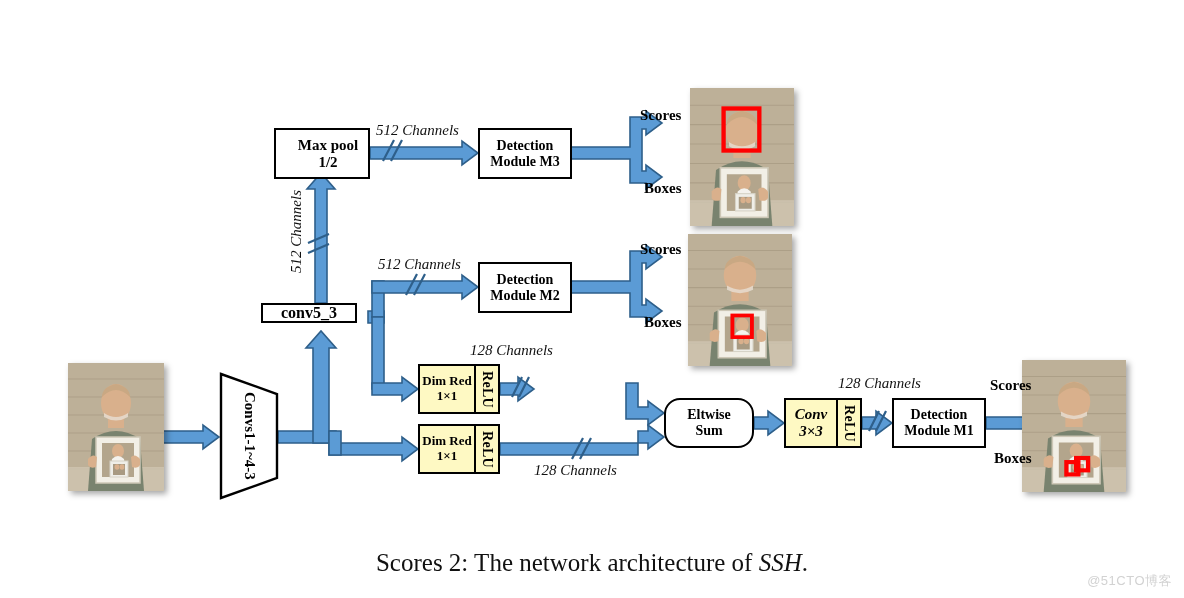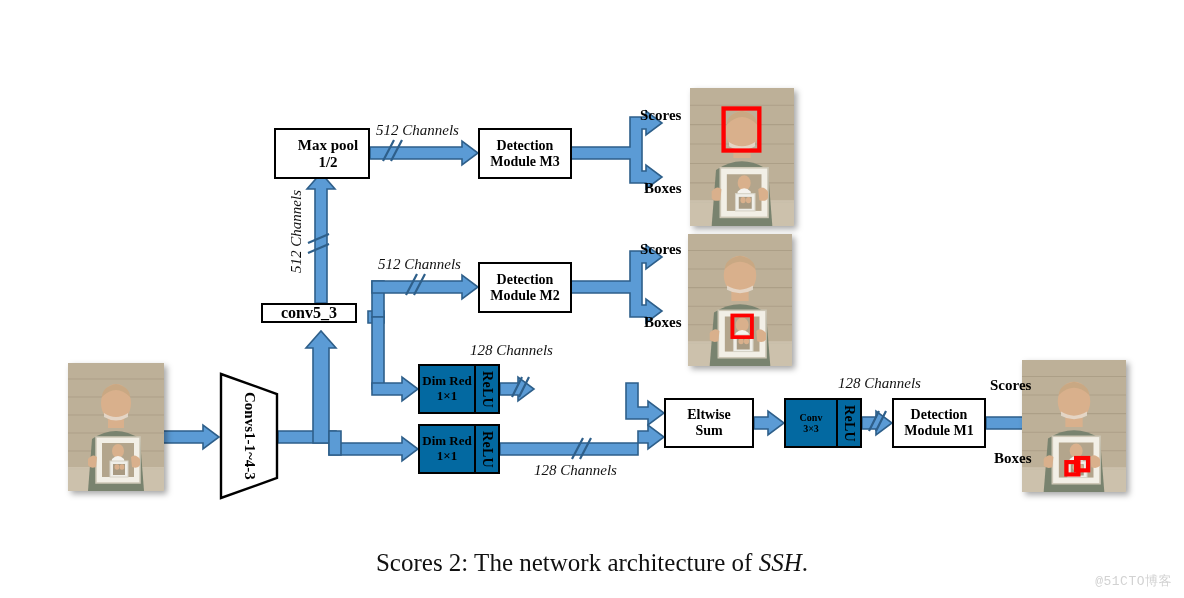--- a/index.html
+++ b/index.html
@@ -8,21 +8,21 @@
   #stage{position:absolute;left:0;top:0;width:1184px;height:598px;}
 
   
   .box{position:absolute;background:#fff;border:2.2px solid #000;
        box-sizing:border-box;display:flex;align-items:center;justify-content:center;
        text-align:center;font-weight:bold;color:#000;
        font-family:"Liberation Serif","DejaVu Serif",serif;line-height:1.12;z-index:6;}
   .box span{display:block;}
 
   
-  .compound{position:absolute;border:2.2px solid #000;background:#0369a1;box-sizing:border-box;
+  .compound{position:absolute;border:2.2px solid #000;background:#fef9c3;box-sizing:border-box;
             display:flex;z-index:6;}
   .compound .main{flex:1 1 auto;display:flex;align-items:center;justify-content:center;
                   text-align:center;font-weight:bold;line-height:1.12;
                   font-family:"Liberation Serif","DejaVu Serif",serif;}
   .compound .relu{flex:0 0 22px;border-left:2.2px solid #000;display:flex;
                   align-items:center;justify-content:center;}
   .compound .relu b{writing-mode:vertical-rl;text-orientation:mixed;
                     font-weight:bold;font-size:14px;letter-spacing:.3px;
                     font-family:"Liberation Serif","DejaVu Serif",serif;}
 
@@ -47,21 +47,21 @@
   .photo svg{display:block;width:100%;height:100%;}
 
   
   #wires{position:absolute;left:0;top:0;width:1184px;height:598px;z-index:4;}
 
   
   #caption{position:absolute;left:0;top:549px;width:1184px;text-align:center;
            font-size:25px;color:#111;font-family:"Liberation Serif","DejaVu Serif",serif;}
   #caption .it{font-style:italic;}
   #watermark{position:absolute;right:12px;bottom:8px;font-size:13px;color:#d2d2d2;
-             font-family:Liberation Mono, monospace;letter-spacing:.5px;}
+             font-family:Liberation Sans, sans-serif;letter-spacing:.5px;}
 </style>
 </head>
 <body>
 
 <div id="stage">
 
   <svg id="wires" viewBox="0 0 1184 598" xmlns="http://www.w3.org/2000/svg">
     <defs>
       <style>
         .aw{fill:#5B9BD5;stroke:#2E5F8A;stroke-width:1.6;stroke-linejoin:miter;}
@@ -168,29 +168,29 @@
         <span style="display:block">Dim Red</span>
         <span style="display:block">1×1</span>
       </span>
     </div>
     <div class="relu">
       <b>ReLU</b>
     </div>
   </div>
 
 
-  <div class="box" style="left:664px;top:398px;width:90px;height:50px;font-size:14px;">
+  <div class="box" style="left:664px;top:398px;width:90px;height:50px;font-size:14px;border-radius:16px;">
     <span>
       <span style="display:block">Eltwise</span>
       <span style="display:block">Sum</span>
     </span>
   </div>
 
   <div class="compound" style="left:784px;top:398px;width:78px;height:50px;">
-    <div class="main" style="font-size:10px;">
+    <div class="main" style="font-size:15px;font-style:italic;">
       <span>
         <span style="display:block">Conv</span>
         <span style="display:block">3×3</span>
       </span>
     </div>
     <div class="relu">
       <b>ReLU</b>
     </div>
   </div>
 

